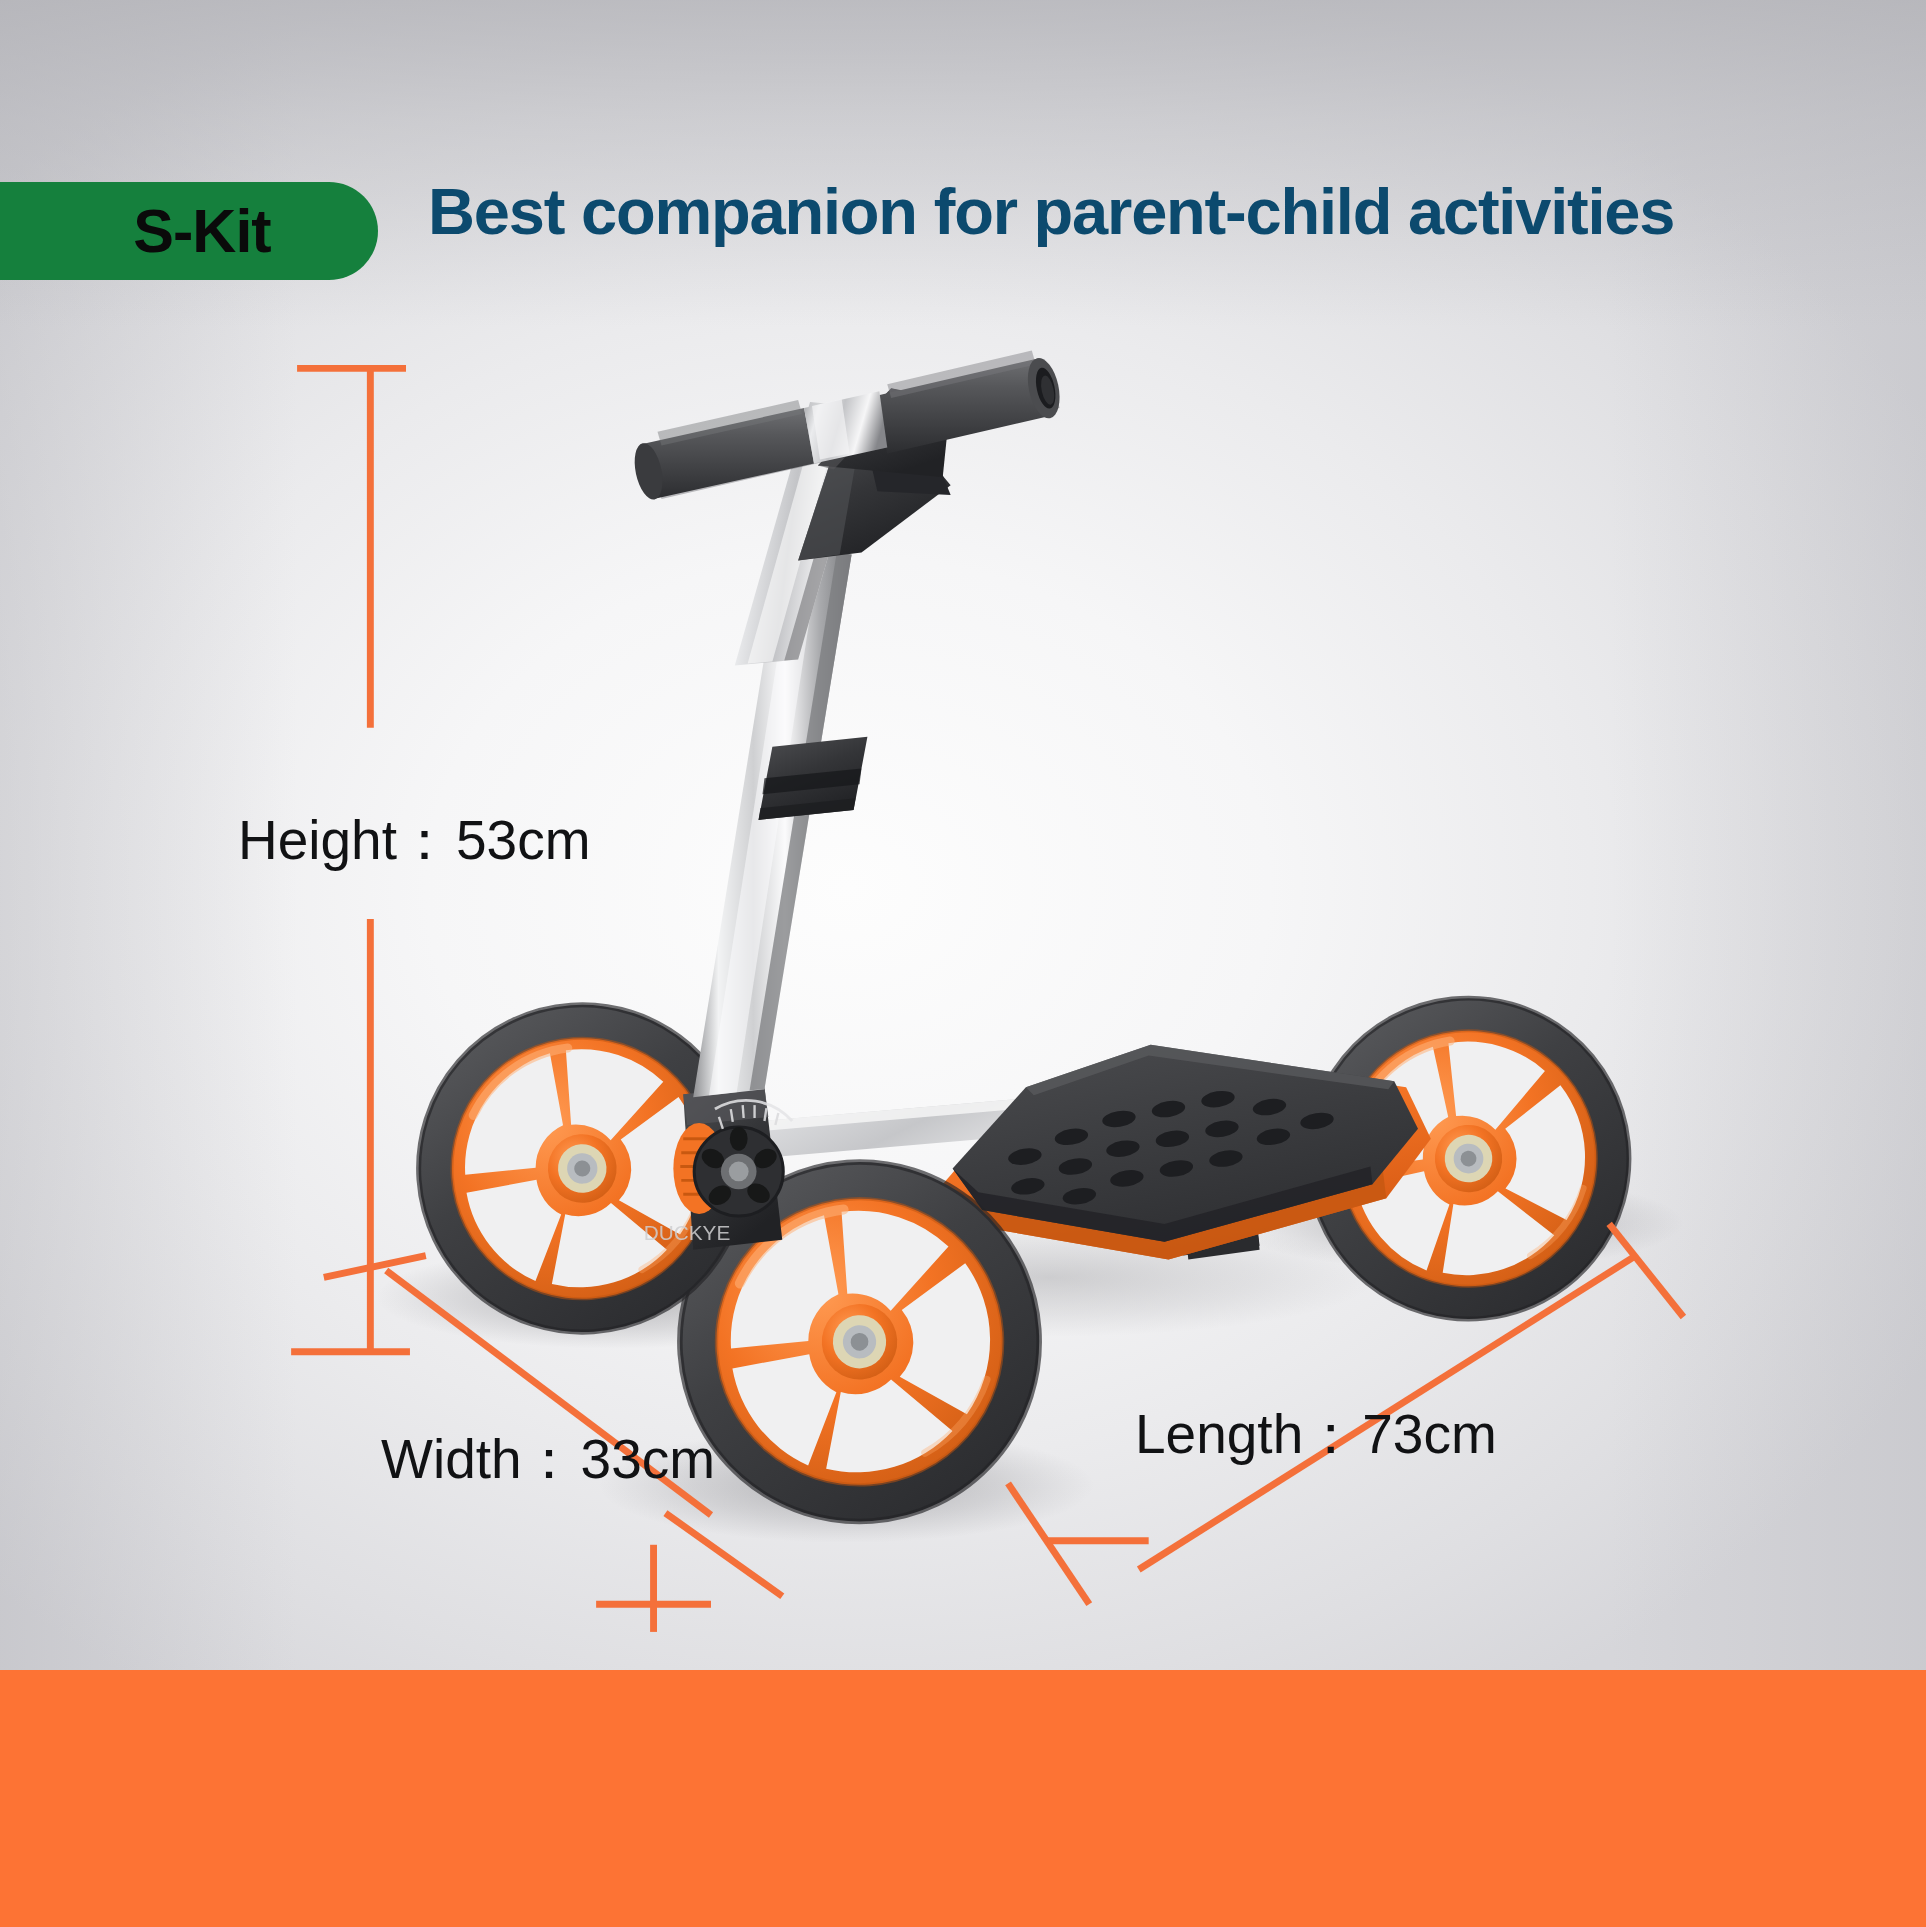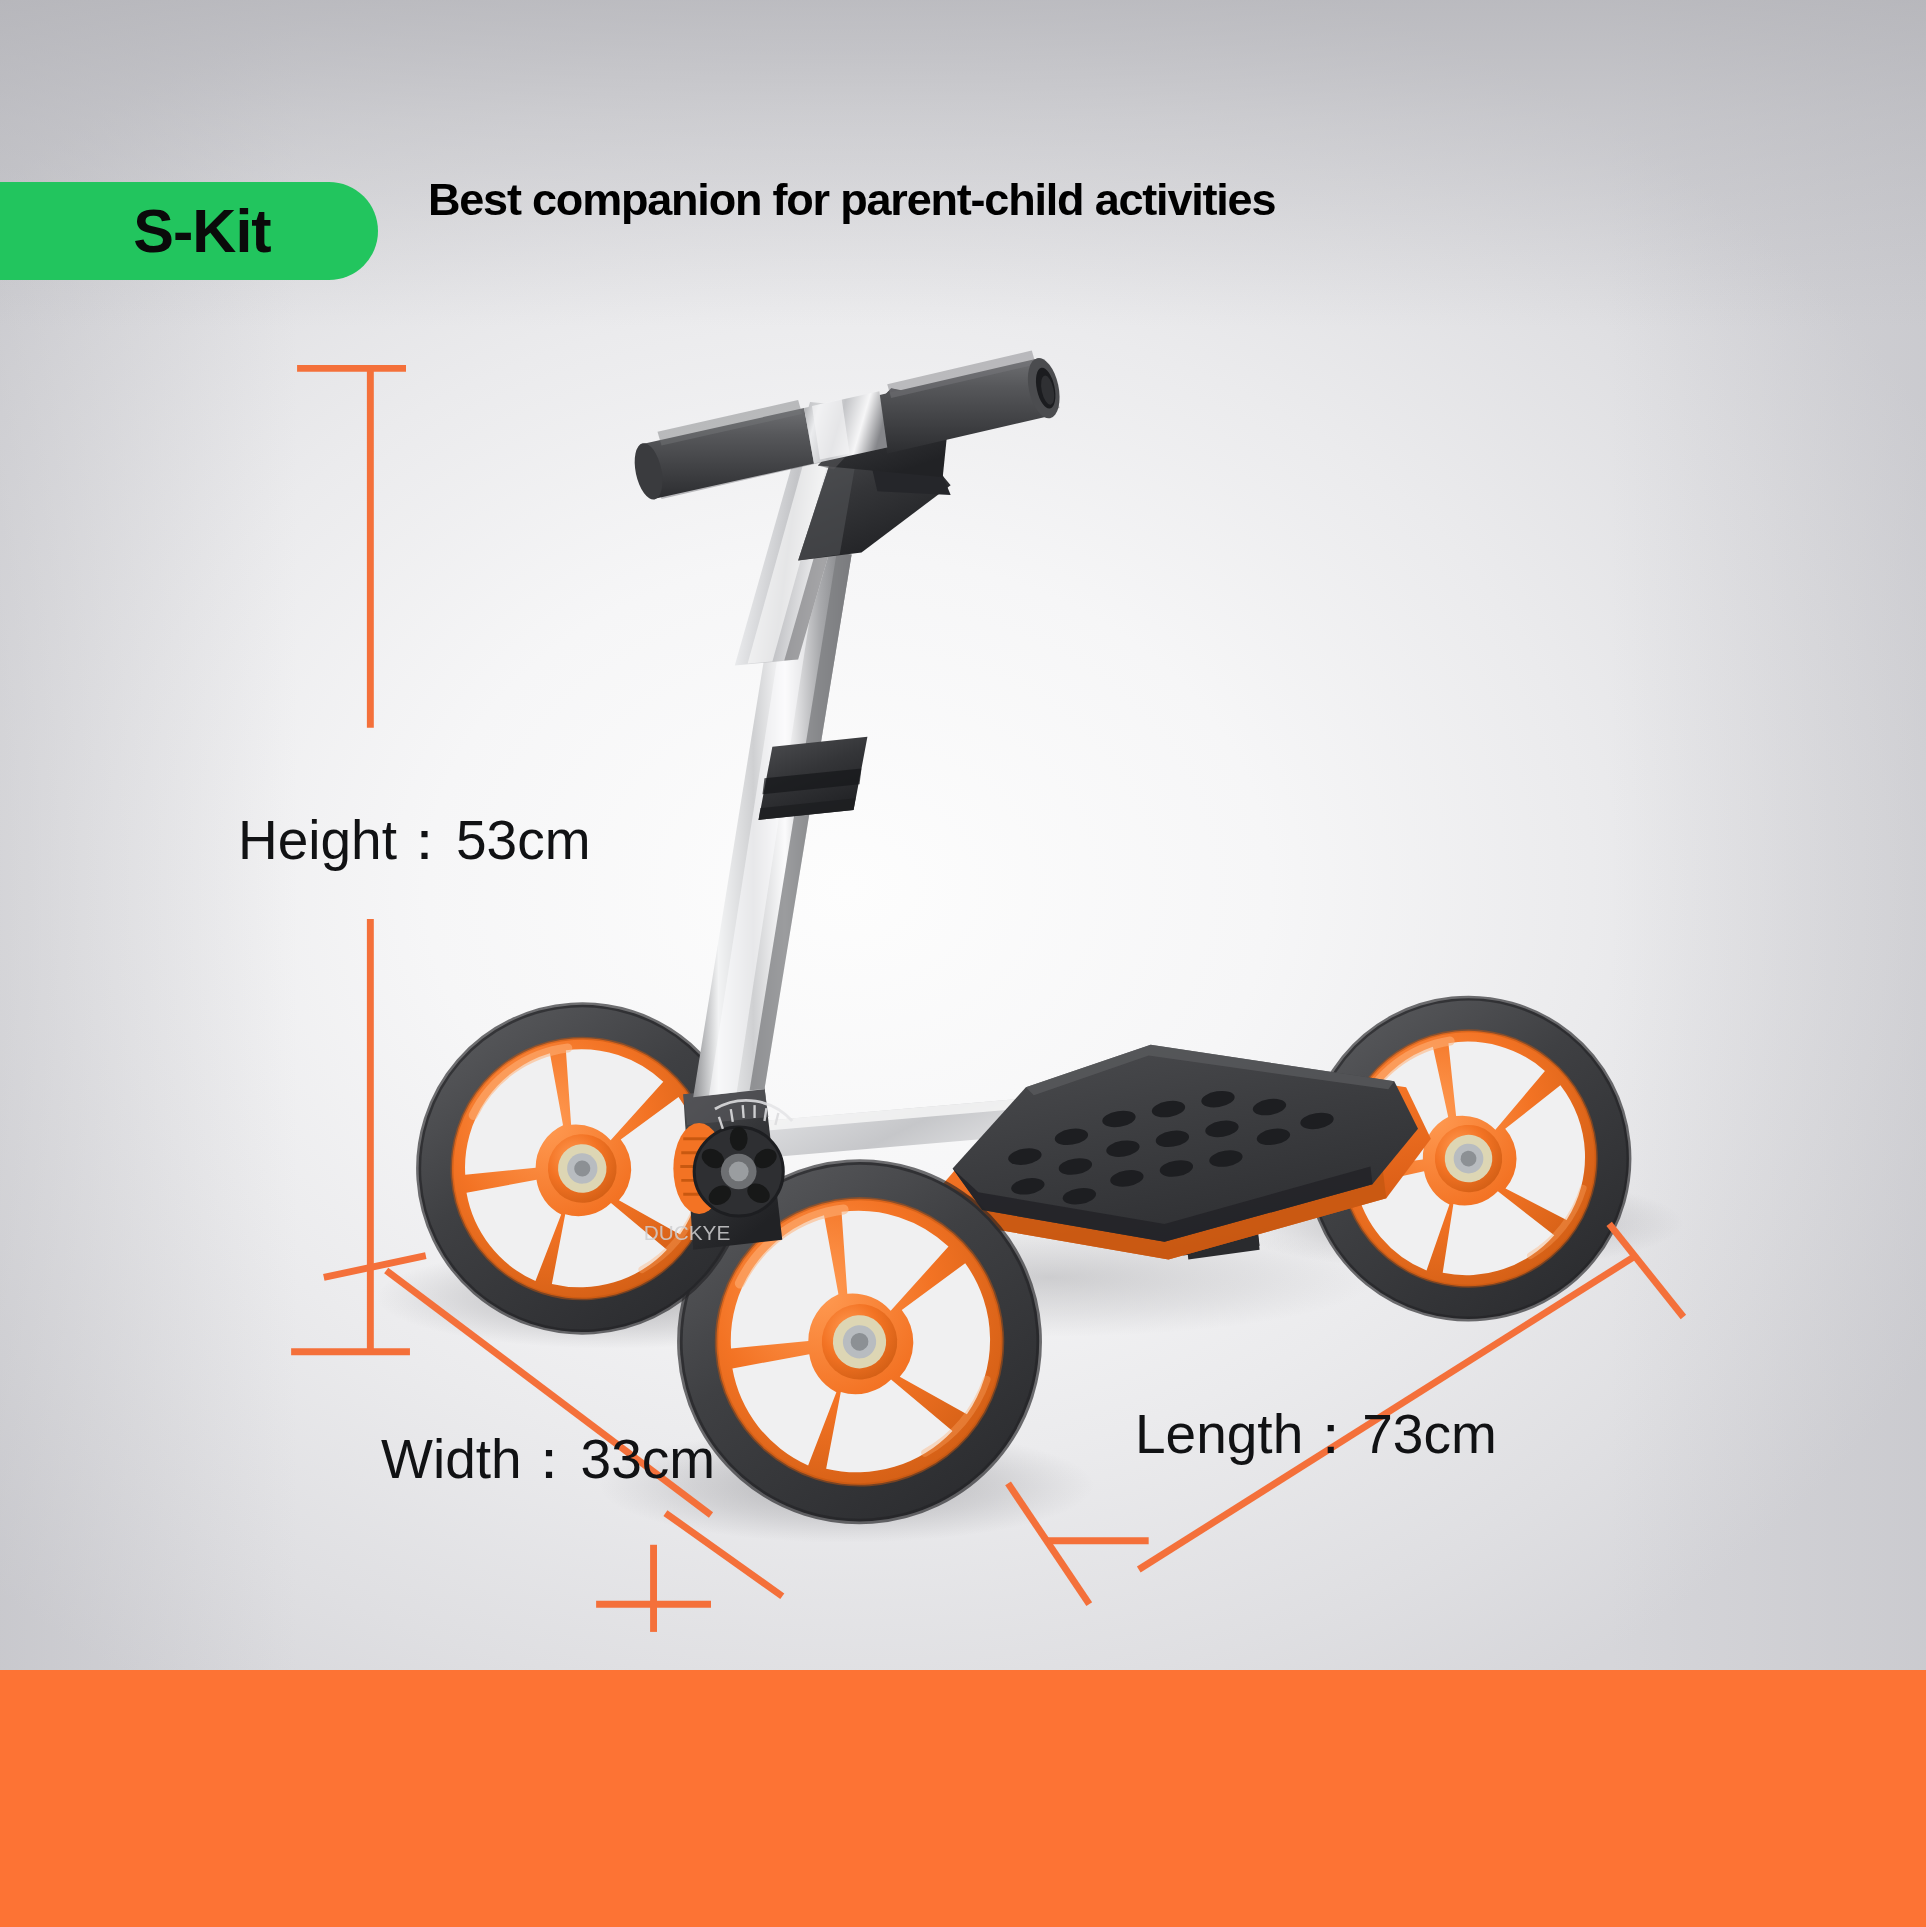--- a/index.html
+++ b/index.html
@@ -20,32 +20,32 @@
     position:absolute;left:0;top:0;width:1927px;height:1928px;
     background:
       linear-gradient(180deg, rgba(176,176,181,.72) 0px, rgba(176,176,181,.40) 119px, rgba(176,176,181,0) 327px),
       linear-gradient(90deg, rgba(170,170,176,.30) 0px, rgba(170,170,176,0) 297px),
       linear-gradient(270deg, rgba(170,170,176,.26) 0px, rgba(170,170,176,0) 317px);
   }
 
   
   .badge{
     position:absolute;left:0;top:182px;width:378px;height:98px;
-    background:#22c55e;
+    background:#15803d;
     border-radius:0 51px 51px 0;
   }
   .badge-label{
     position:absolute;left:0;top:0;width:378px;height:98px;
     display:flex;align-items:center;justify-content:center;
     padding-left:26px;box-sizing:border-box;
     font-size:61px;font-weight:bold;color:#0a0a0a;letter-spacing:-1px;
   }
   .headline{
     position:absolute;left:428px;top:174px;
-    font-size:45px;font-weight:bold;color:#000000;
+    font-size:65px;font-weight:bold;color:#0c4a6e;
     letter-spacing:-1.2px;white-space:nowrap;
   }
 
   
   .footer-bar{
     position:absolute;left:0;top:1670px;width:1927px;height:257px;
     background:#fd7334;
   }
 
   

